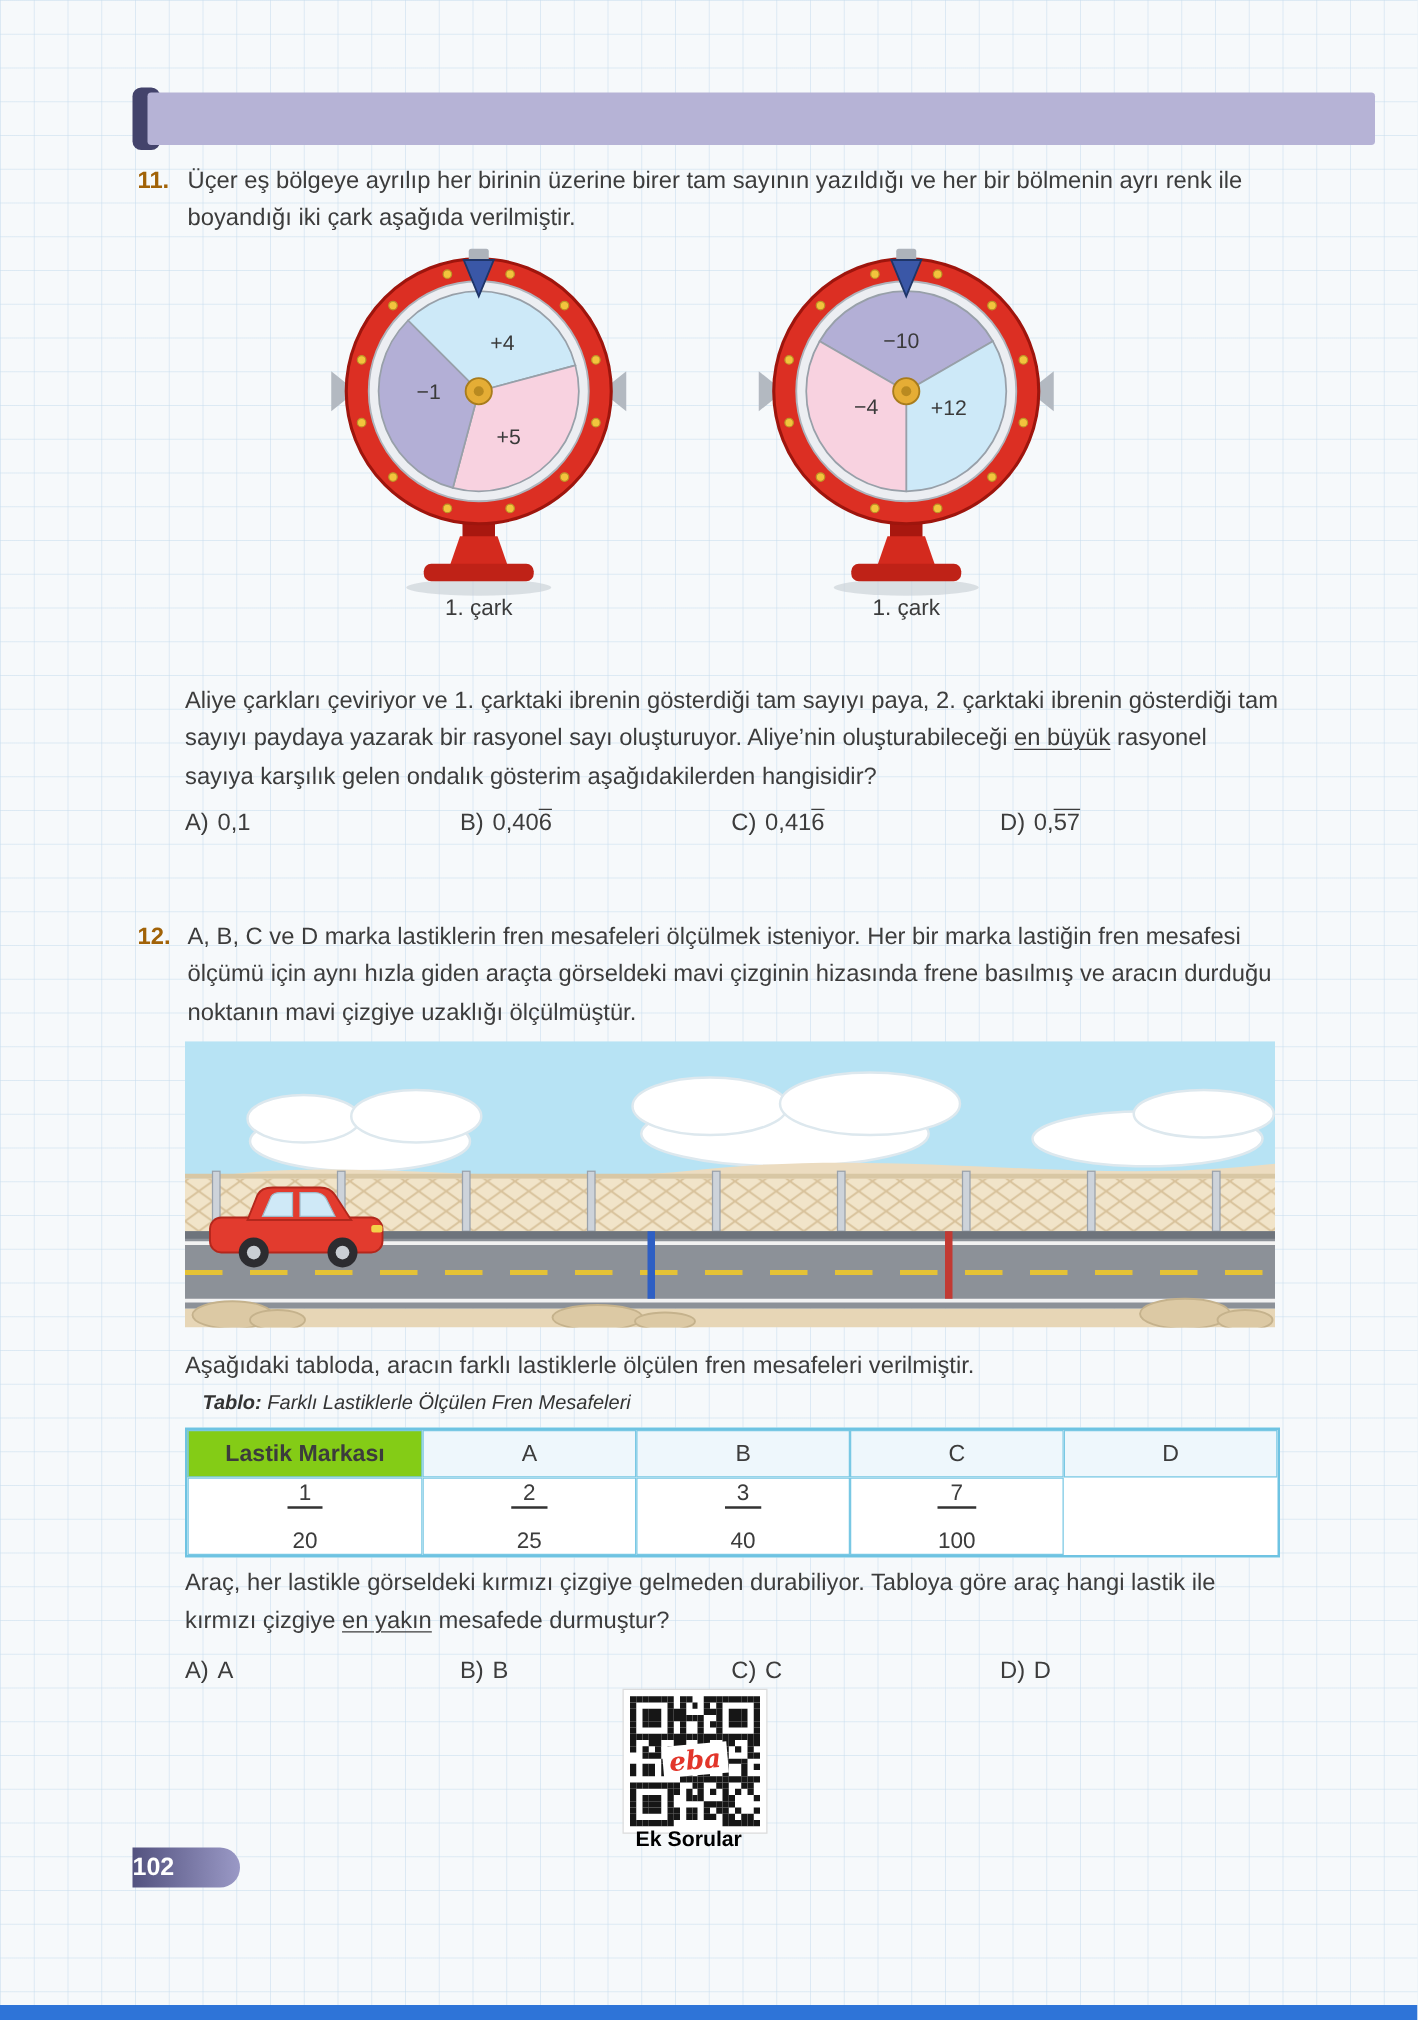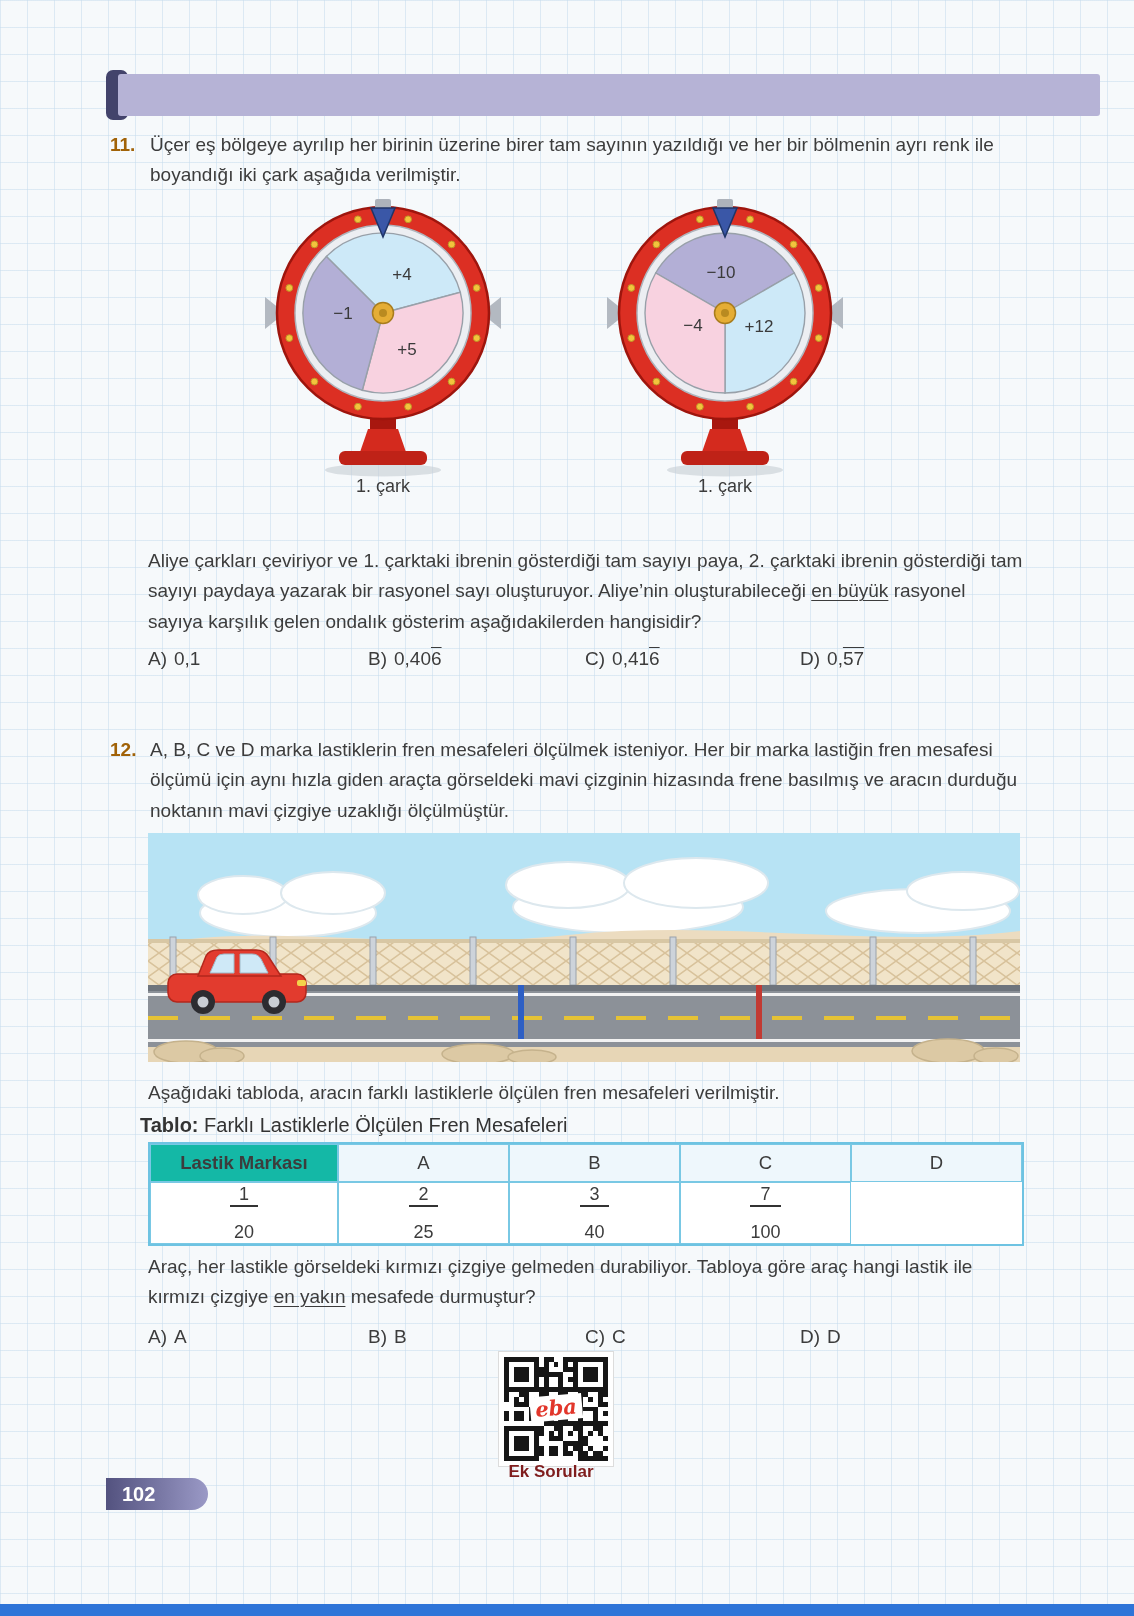--- a/index.html
+++ b/index.html
@@ -27,45 +27,45 @@
   .sector-label{font-size:17px;fill:#3a3a3a;text-anchor:middle;font-family:"Liberation Sans",sans-serif;}
   .wheel-caption{width:140px;text-align:center;font-size:18px;color:#3c3c3c;}
   
   .options{left:148px;width:876px;height:30px;font-size:19px;}
   .opt{position:absolute;top:0;white-space:nowrap;}
   .opt .lab{margin-right:7px;}
   .rep{text-decoration:overline;}
   
   .figure{left:148px;top:833px;width:872px;height:229px;}
   
-  .tcaption{left:140px;top:1114px;font-size:20px;color:#333;}
+  .tcaption{left:162px;top:1114px;font-size:16px;font-style:italic;color:#333;}
   .tcaption .cl{font-weight:bold;}
   .dtable{left:148px;top:1142px;width:872px;border:2px solid #6ec3e2;background:#fff;}
   .tr{display:grid;grid-template-columns:188px 1fr 1fr 1fr 1fr;}
   .tr > div{border:1px solid #79c8e4;display:flex;align-items:center;justify-content:center;text-align:center;}
   .tr.r1 > div{height:36px;}
   .tr.r2 > div{height:60px;}
-  .th{background:#14b8a6;font-weight:bold;font-size:18.5px;flex-direction:column;}
+  .th{background:#84cc16;font-weight:bold;font-size:18.5px;flex-direction:column;}
   .tr.r1 .td{background:#eef7fc;font-size:18.5px;}
   .tr.r2 .td{background:#ffffff;}
   .frac{display:inline-block;text-align:center;font-size:18px;line-height:1.15;}
   .frac .num{display:block;padding:0 9px;}
   .frac .bar{display:block;height:1.6px;background:#333;margin:1px 0;}
   .frac .den{display:block;margin-top:15px;}
   
   .qr-wrap{left:499px;top:1352px;width:104px;height:104px;background:#fff;padding:5px;outline:1px solid #dcdcdc;}
   #qr-grid{width:104px;height:104px;display:grid;grid-template-columns:repeat(21,1fr);grid-auto-rows:1fr;}
   .qm.f{background:#161616;}
   .qr-logo{position:absolute;left:50%;top:50%;transform:translate(-50%,-55%) rotate(-5deg);
     background:#fff;padding:0 5px;font-family:"DejaVu Serif",serif;font-style:italic;font-weight:bold;
     font-size:21px;color:#e2362b;}
-  .qr-caption{left:456px;top:1462px;width:190px;text-align:center;color:#7f1d1d;font-weight:bold;font-size:17px;}
+  .qr-caption{left:456px;top:1462px;width:190px;text-align:center;color:#000000;font-weight:bold;font-size:17px;}
   
   .page-badge{left:106px;top:1478px;width:86px;height:32px;background:linear-gradient(90deg,#53527f,#9a99c6);
-    border-radius:0 16px 16px 0;color:#fff;font-weight:bold;font-size:20px;display:flex;align-items:center;padding-left:16px;}
+    border-radius:0 16px 16px 0;color:#fff;font-weight:bold;font-size:20px;display:flex;align-items:center;}
   .bottom-bar{left:0;bottom:0;width:1134px;height:12px;background:#2e74d8;}
 </style>
 </head>
 <body>
 
 <div class="abs header-tab"></div>
 <div class="abs header-bar"></div>
 
 <div class="abs question" style="top:130px;">
   <span class="qnum">11.</span>

